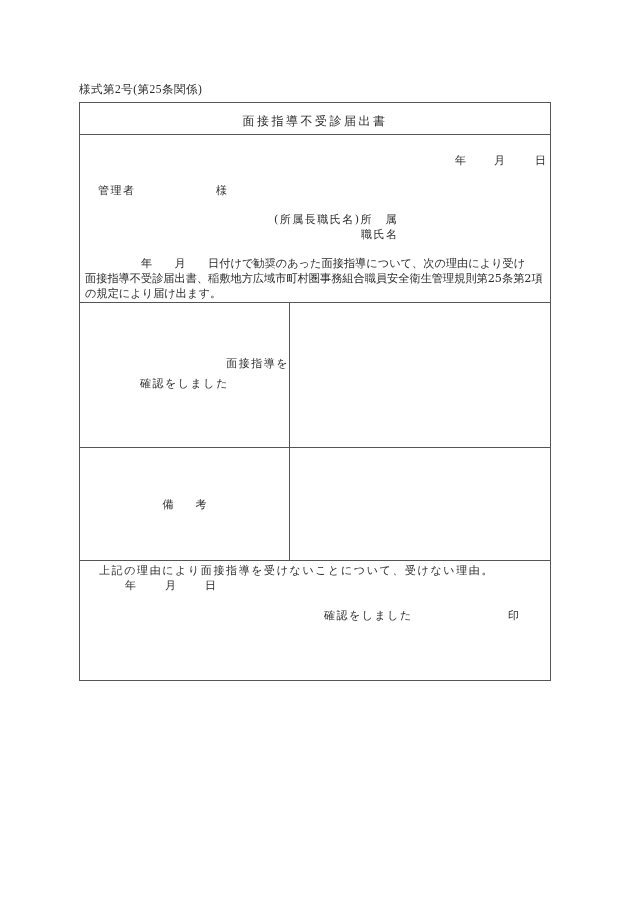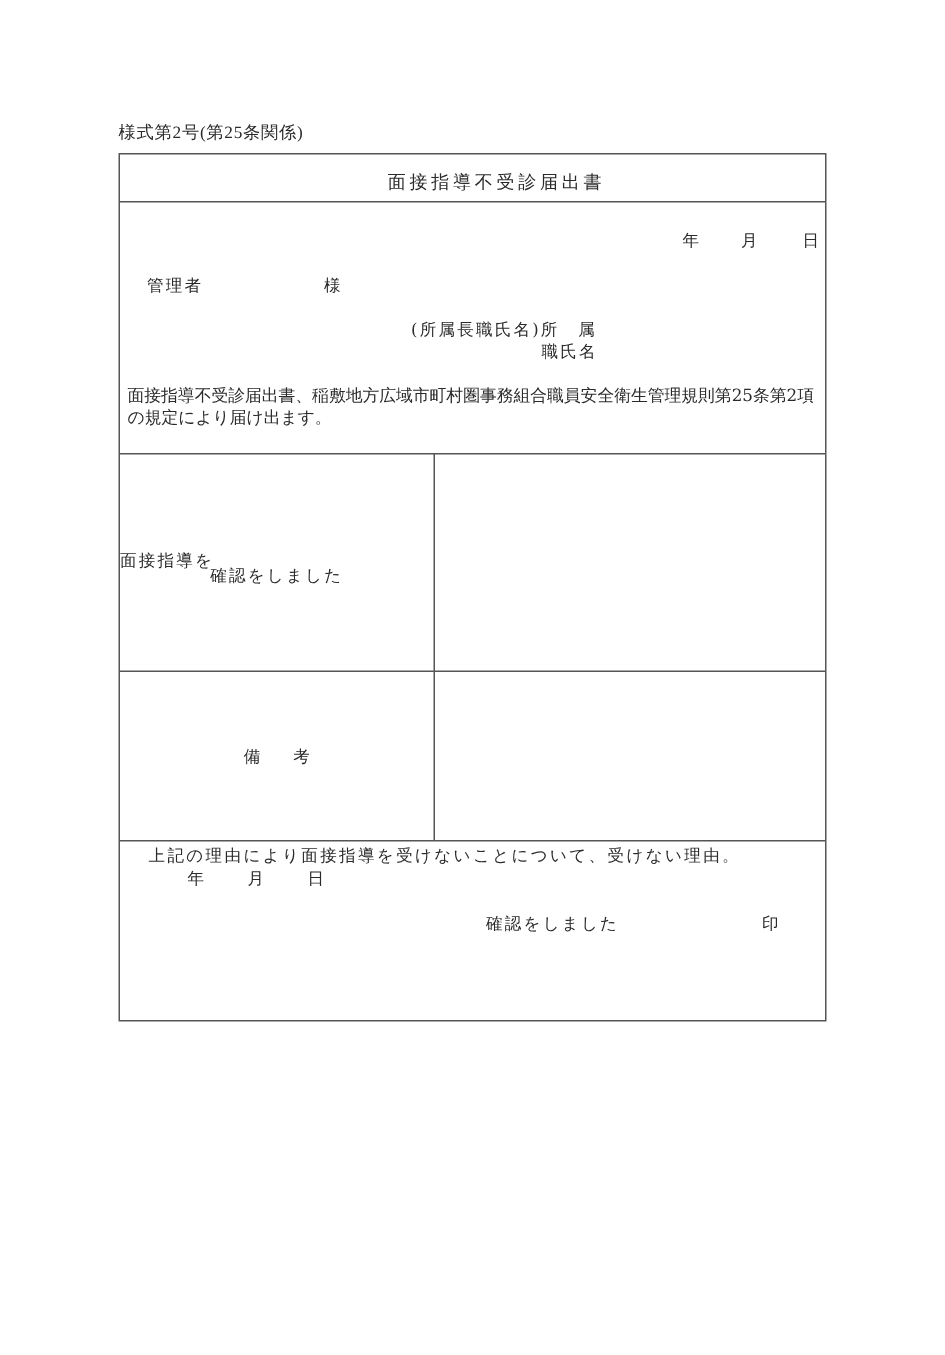--- a/index.html
+++ b/index.html
@@ -22,21 +22,21 @@
       position: absolute;
       left: 79px;
       top: 102px;
       width: 472px;
       height: 579px;
       border: 1.3px solid #555;
       box-sizing: border-box;
     }
     .hline { position: absolute; left: 0; right: 0; height: 0; border-top: 1.3px solid #555; }
     .vline { position: absolute; width: 0; border-left: 1.3px solid #555; }
-    .title { left: 16px; width: 100%; text-align: center; top: 12px; font-size: 12px; letter-spacing: 2.5px; }
+    .title { left: 0; width: 100%; text-align: center; top: 12px; font-size: 12px; letter-spacing: 2.5px; }
     .sp { letter-spacing: 1.5px; }
     .para {
       position: absolute;
       left: 5px;
       right: 3px;
       top: 153px;
       font-size: 11.2px;
       line-height: 15px;
       white-space: normal;
     }
@@ -56,31 +56,32 @@
   <div class="abs" style="left:414px; top:52px;">月</div>
   <div class="abs" style="left:455px; top:52px;">日</div>
 
   <div class="abs sp" style="left:18px; top:82px;">管理者</div>
   <div class="abs" style="left:136px; top:82px;">様</div>
 
   <div class="abs sp" style="left:194px; top:111px;">(所属長職氏名)所　属</div>
   <div class="abs sp" style="left:281px; top:126px;">職氏名</div>
 
   <div class="para">
+    <span>　　　　　年　　月　　日付けで勧奨のあった面接指導について、次の理由により受け</span>
     <span>面接指導不受診届出書、稲敷地方広域市町村圏事務組合職員安全衛生管理規則第25条第2項</span>
     <span>の規定により届け出ます。</span>
   </div>
 
   <div class="hline" style="top:199px;"></div>
   <div class="vline" style="left:209px; top:199px; height:258px;"></div>
   <div class="hline" style="top:344px;"></div>
   <div class="hline" style="top:457px;"></div>
 
   <div>
-    <div class="abs sp" style="left:0; width:209px; text-align:left; top:265px;">面接指導を</div>
+    <div class="abs sp" style="left:0; width:209px; text-align:right; top:255px;">面接指導を</div>
     <div class="abs sp" style="left:0; width:209px; text-align:center; top:275px;">確認をしました</div>
     <div class="abs" style="left:212px; top:202px; width:256px; height:140px;"></div>
   </div>
 
   <div>
     <div class="abs" style="left:0; width:209px; text-align:center; top:396px;">備　　考</div>
     <div class="abs" style="left:212px; top:347px; width:256px; height:108px;"></div>
   </div>
 
   <div class="abs" style="left:19px; top:462px; letter-spacing:1.6px;">上記の理由により面接指導を受けないことについて、受けない理由。</div>

